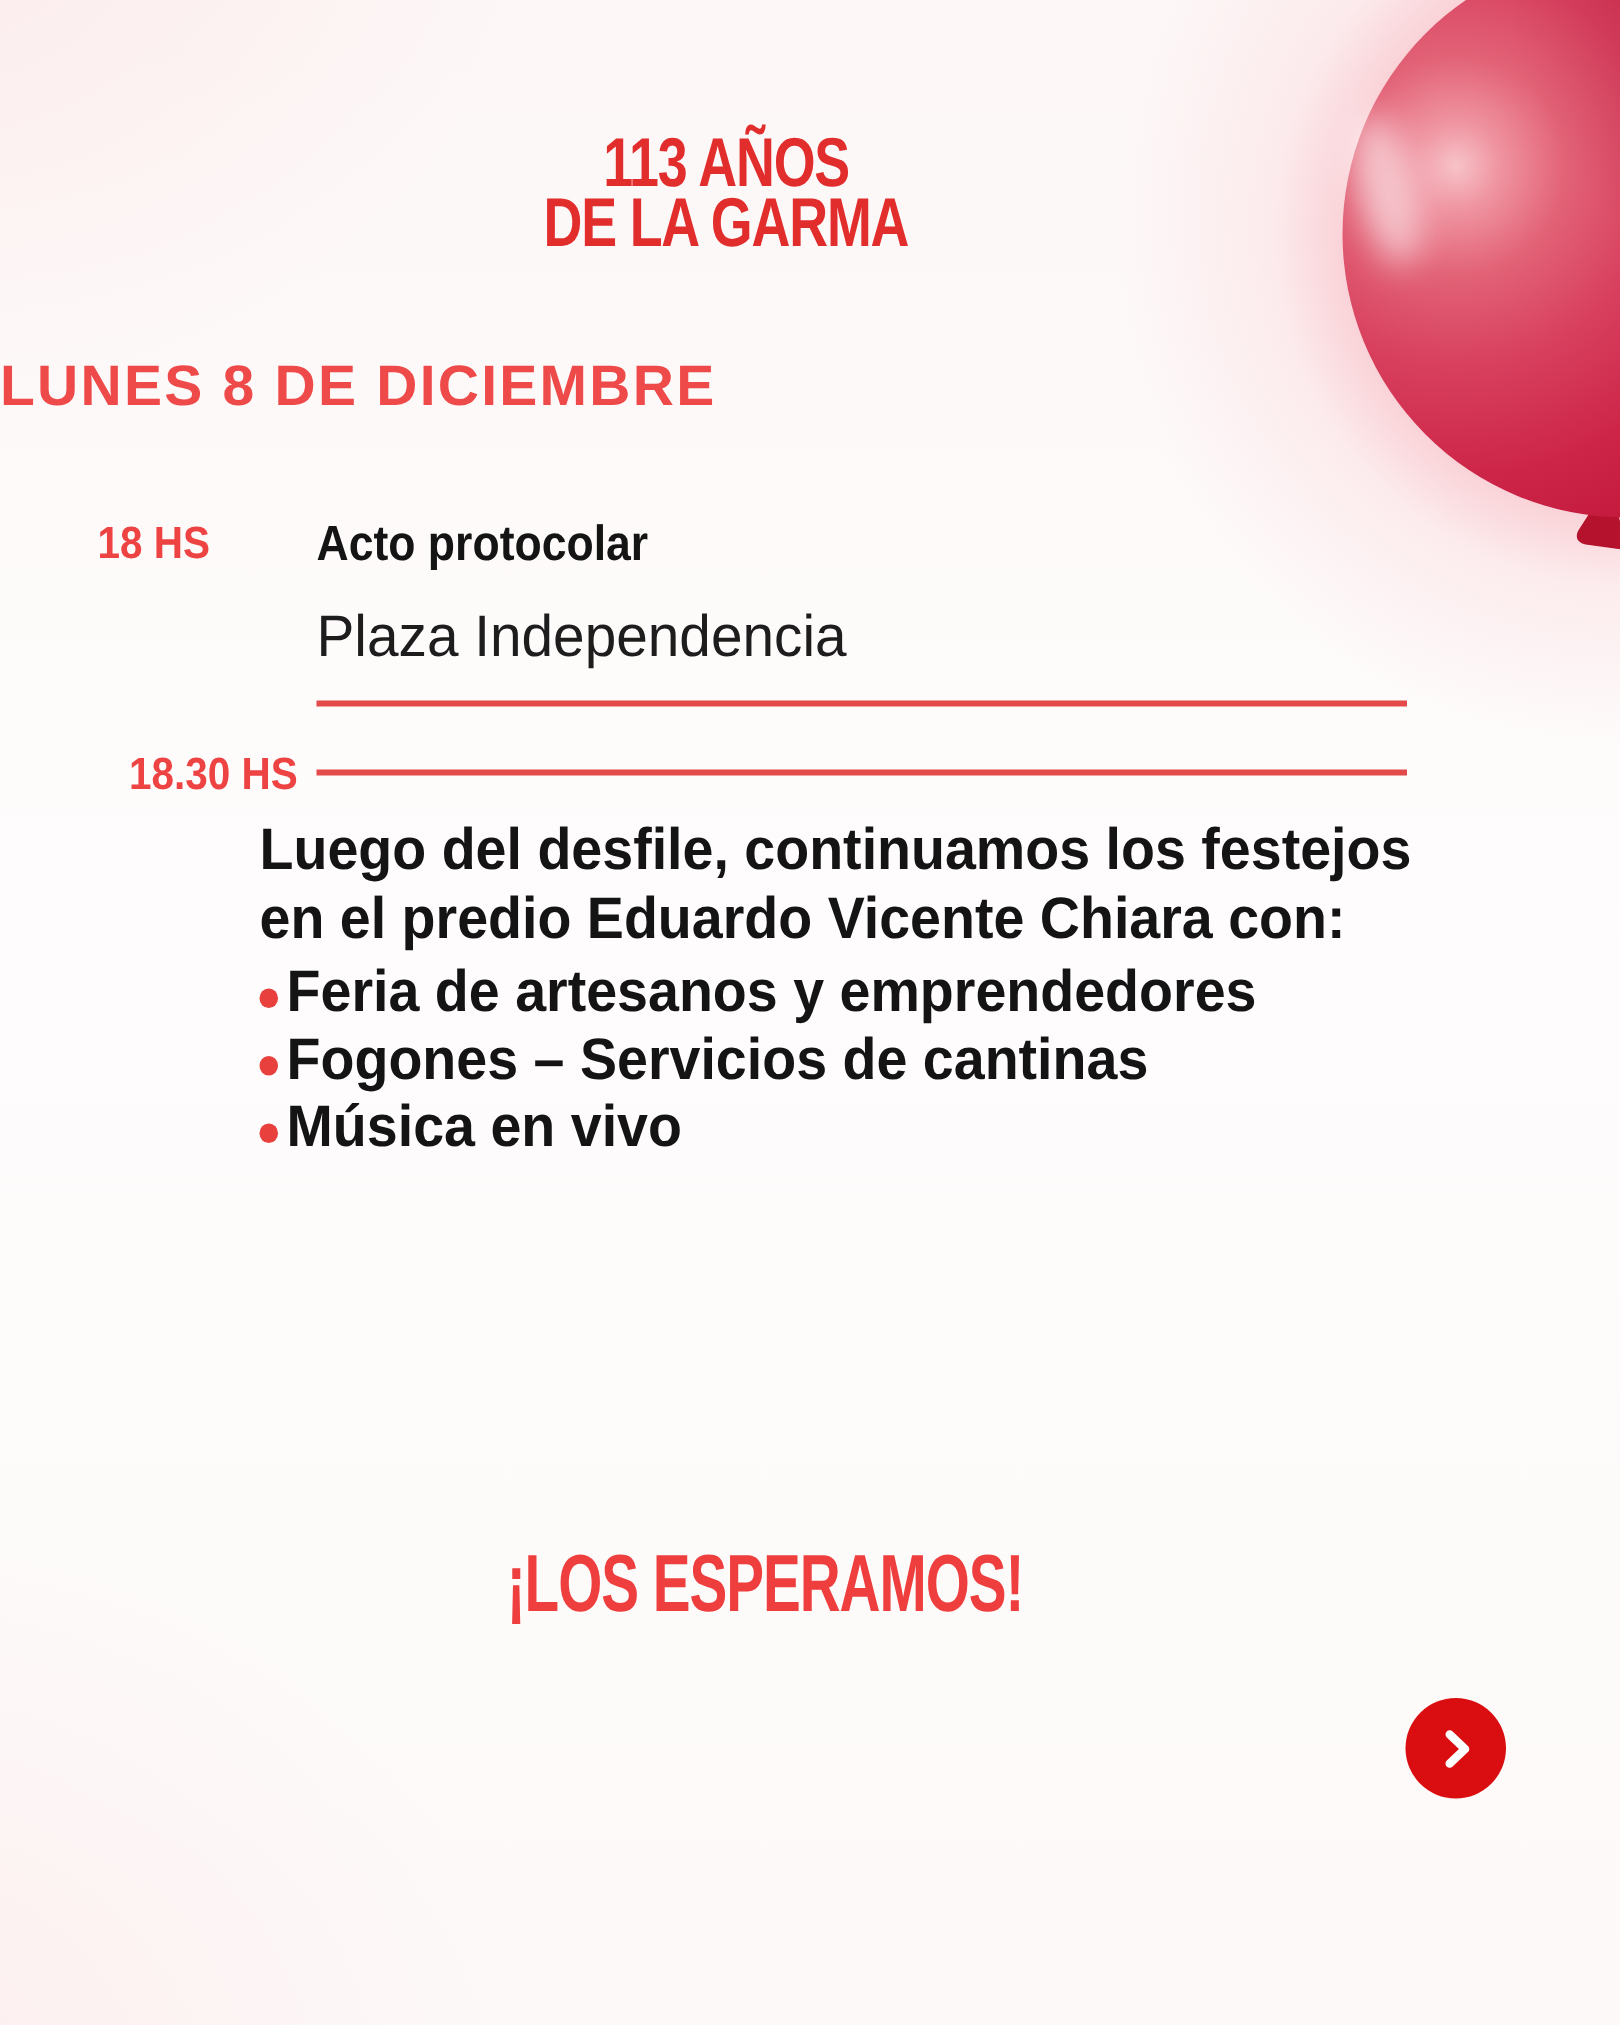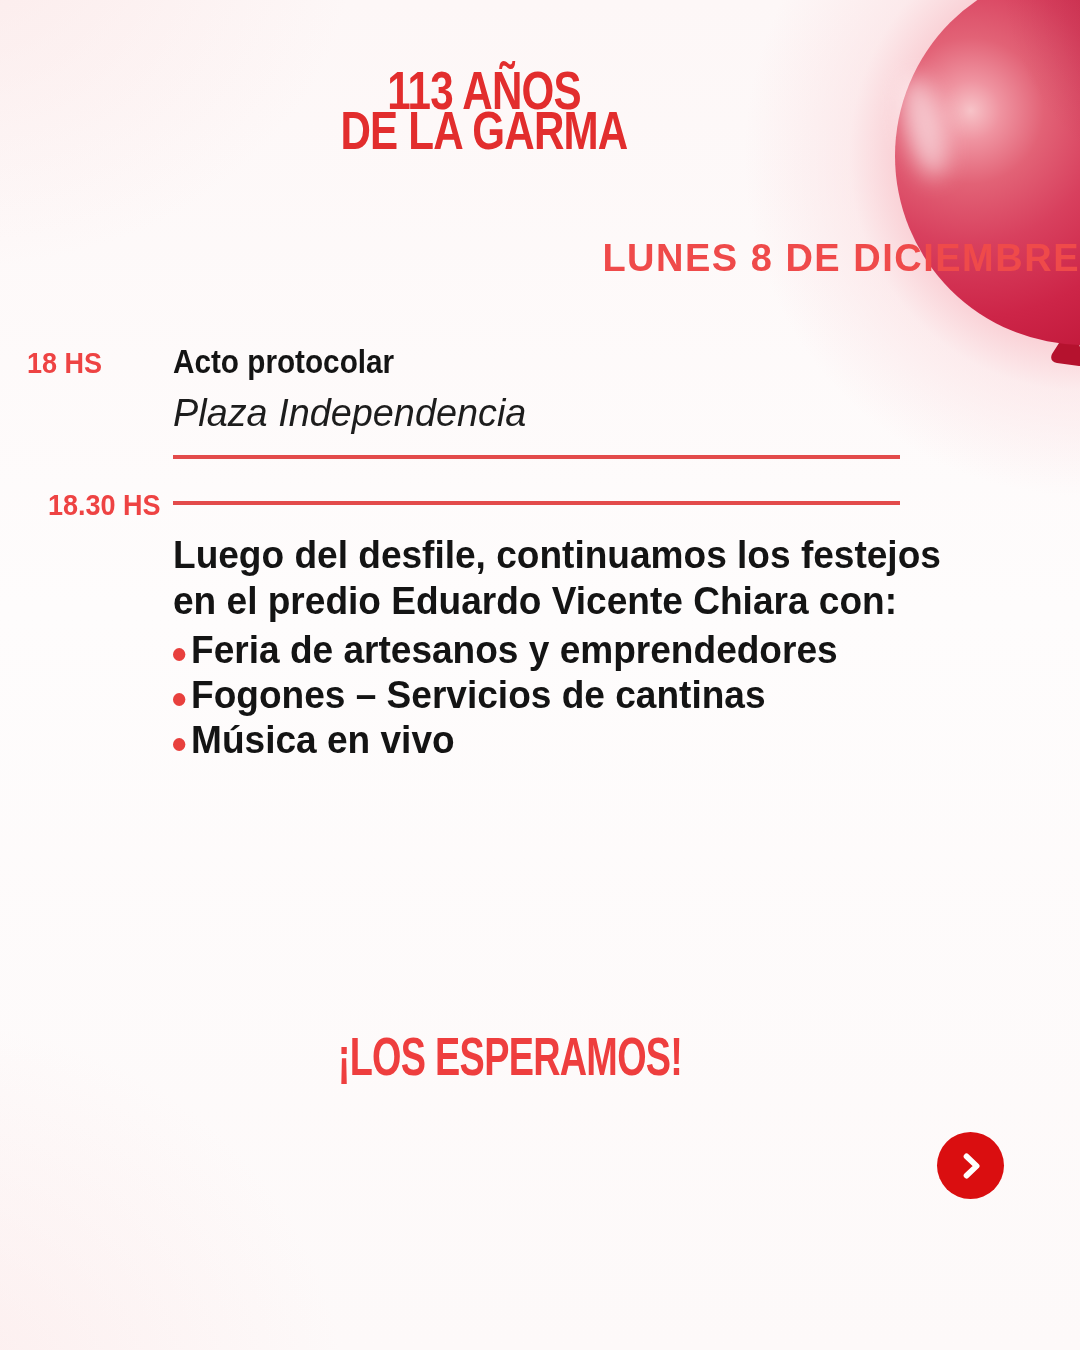--- a/index.html
+++ b/index.html
@@ -18,38 +18,38 @@
   }
 
   
   .cx-c { display:inline-block; white-space:nowrap; transform-origin:center top; }
   .cx-l { display:inline-block; white-space:nowrap; transform-origin:left top; }
 
   
   .balloon-wrap { position:absolute; left:860px; top:-45px; width:420px; height:440px; }
 
   
-  .logo { position:absolute; top:70px; left:0; width:968px; text-align:center; line-height:40px;
-          font-weight:bold; font-size:54px; letter-spacing:-1px; color:#e22d2d; }
+  .logo { position:absolute; top:88px; left:0; width:968px; text-align:center; line-height:40px;
+          font-weight:bold; font-size:46px; letter-spacing:-1px; color:#e22d2d; }
   .logo .cx-c { transform:scaleX(0.78); }
 
   
-  .date-heading { position:absolute; top:238px; left:0; width:1080px; text-align:right;
+  .date-heading { position:absolute; top:238px; left:0; width:1080px; text-align:left;
           font-weight:bold; font-size:38px; letter-spacing:1.5px; color:#ef4a4a; line-height:40px; }
 
   
   .schedule { position:absolute; top:339px; left:0; width:1080px; }
   .row { display:flex; align-items:flex-start; }
   .row + .row { margin-top:22px;text-align:right; }
-  .time { width:173px; padding:9px 0 0 27px; font-weight:bold; font-size:30px; color:#ee4343; line-height:30px; }
+  .time { width:173px; padding:9px 0 0 27px; font-weight:bold; font-size:30px; color:#ee4343; line-height:30px;margin-left:38px; }
   .time .cx-l { transform:scaleX(0.90); }
   .content { flex:1; }
   .event-title { font-weight:bold; font-size:33px; color:#141414; line-height:46px; }
   .event-title .cx-l { transform:scaleX(0.90); }
-  .event-location { font-weight:400; font-size:39px; color:#1d1d1d; line-height:44px; margin-top:6px;font-style:italic; }
+  .event-location { font-weight:400; font-size:39px; color:#1d1d1d; line-height:44px; margin-top:18px; }
   .event-location .cx-l { transform:scaleX(0.97); }
   .divider { width:727px; height:4px; background:#e34b4b; margin-top:20px; }
 
   
   .after { margin-left:173px; margin-top:12px; }
   .after-inner { transform:scaleX(0.95); transform-origin:left top; width:860px; }
   .intro { font-weight:bold; font-size:39px; color:#141414; line-height:46px; white-space:pre-line; }
   .bullets { margin-top:3px; }
   .bullet { font-weight:bold; font-size:39px; color:#141414; line-height:45px; }
   .dot { display:inline-block; width:13px; height:13px; border-radius:50%; background:#e8403d;

